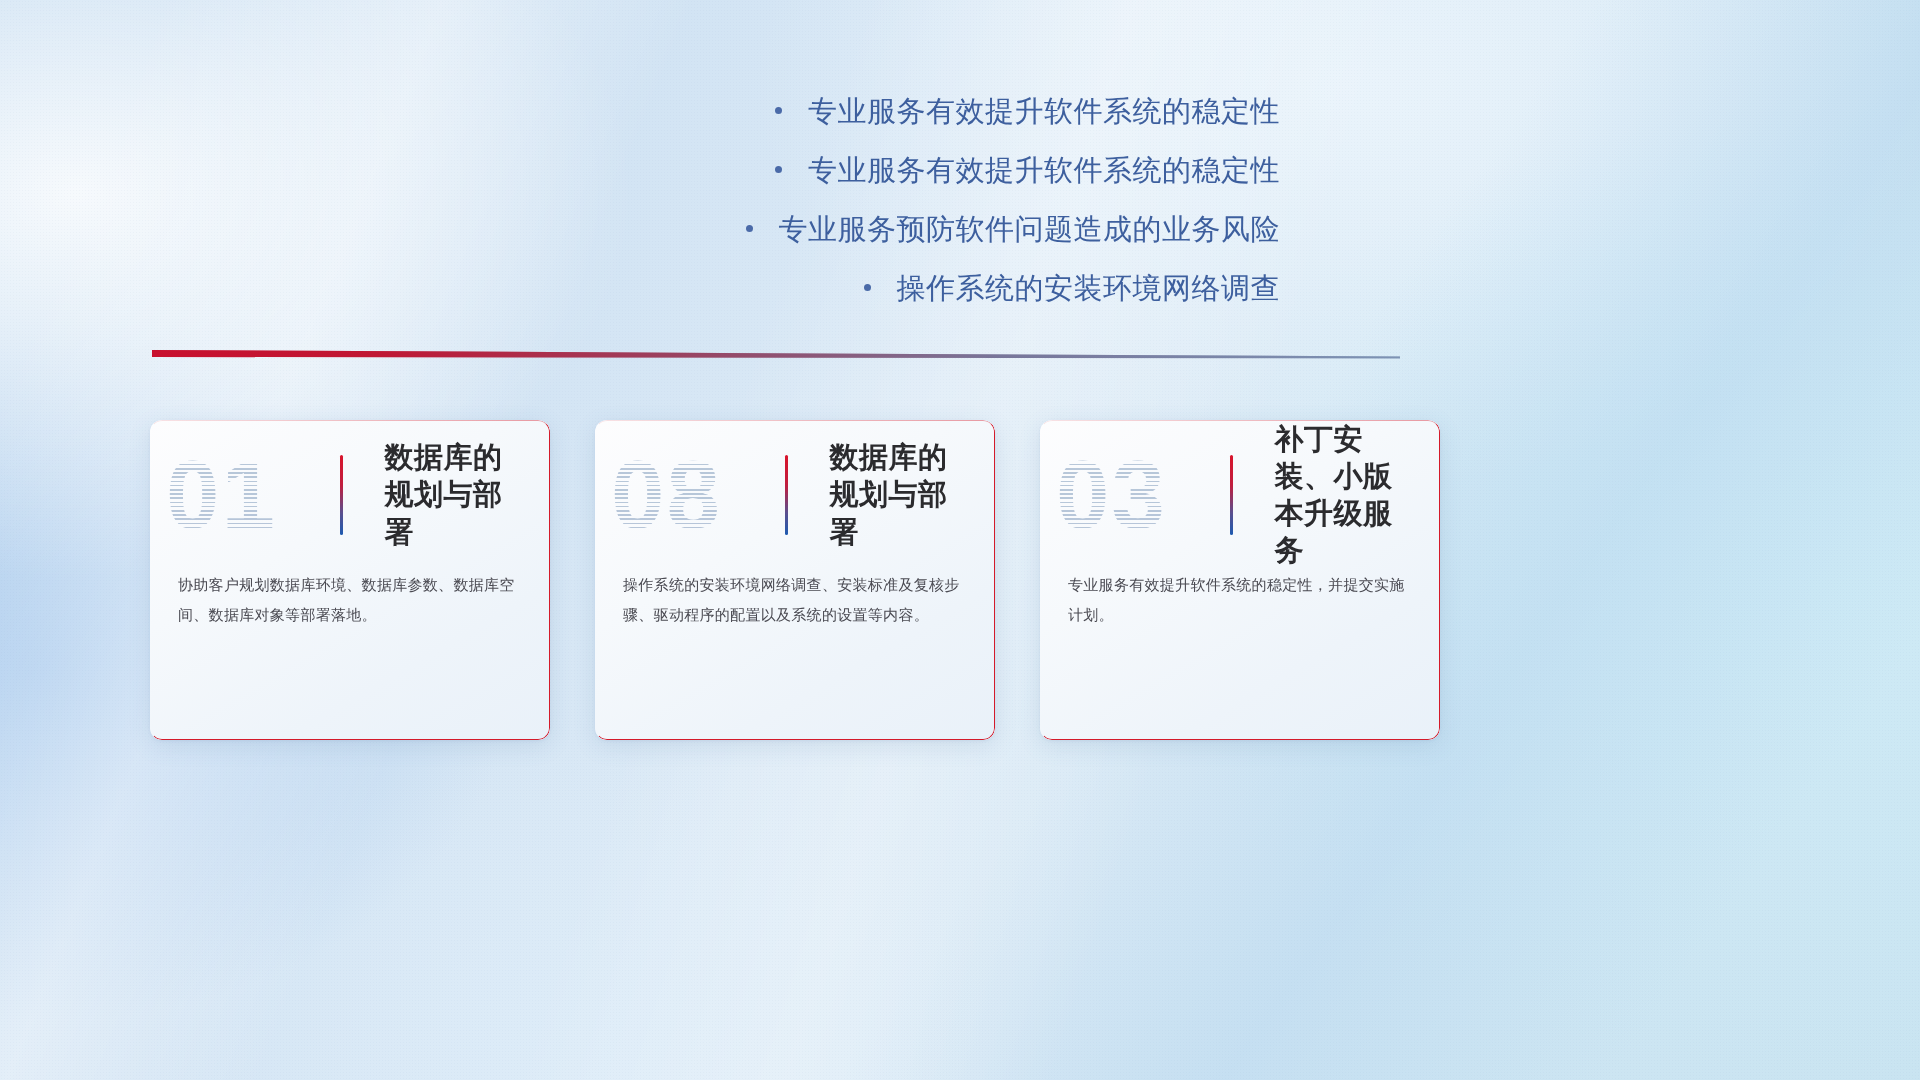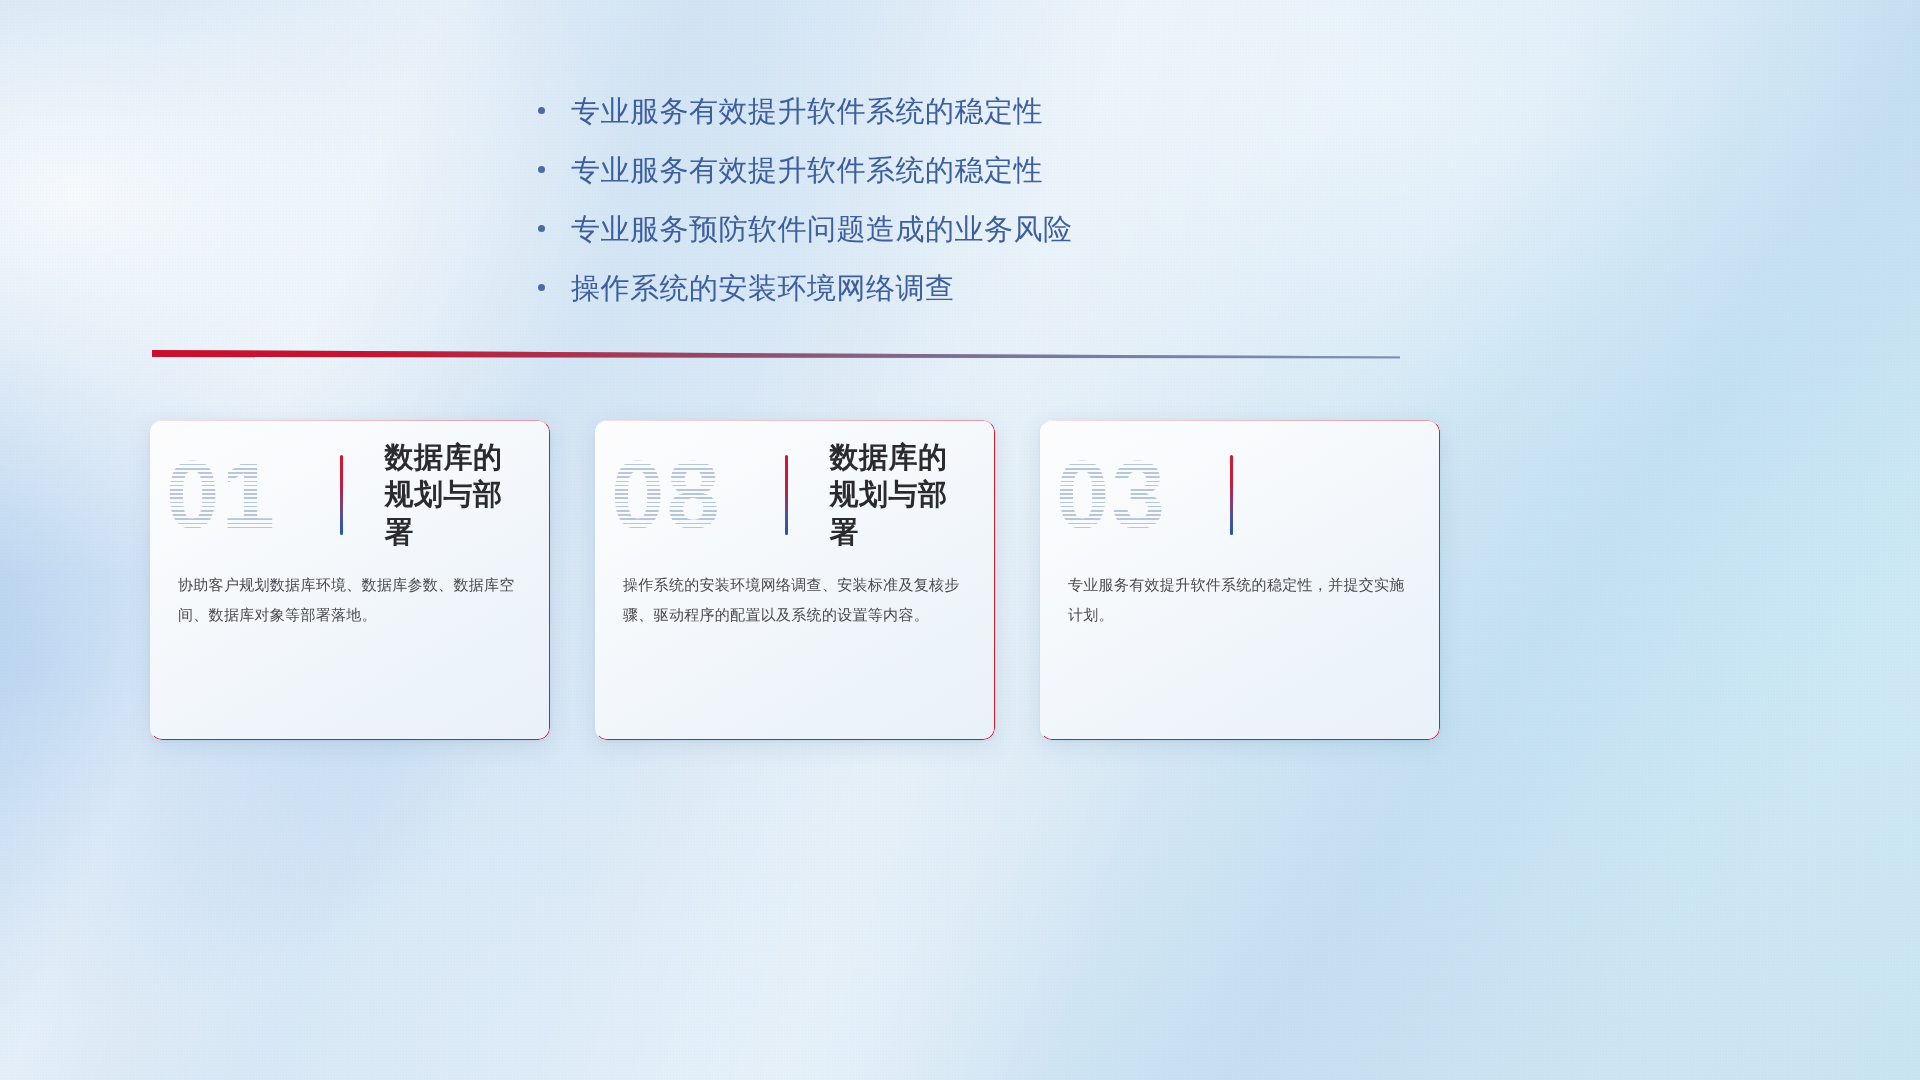--- a/index.html
+++ b/index.html
@@ -48,20 +48,21 @@
     position: absolute;
     left: 520px; top: 90px;
     width: 760px;
     z-index: 4;
   }
   .bullet-row {
     display: flex;
     align-items: flex-start;
     margin-bottom: 17px;
     padding-left: 18px;
+    justify-content: flex-end;
   }
   .bullet-dot {
     width: 7px; height: 7px;
     border-radius: 50%;
     background: #4a6aa8;
     margin-top: 17px;
     margin-right: 26px;
     flex: 0 0 auto;
   }
   .bullet-text {
@@ -236,19 +237,20 @@
         <div class="card-title">数据库的规划与部署</div>
       </div>
       <div class="card-body">操作系统的安装环境网络调查、安装标准及复核步骤、驱动程序的配置以及系统的设置等内容。</div>
     </div>
 
     <div class="card">
       <div class="card-accent"></div>
       <div class="card-top">
         <div class="ghost-num">03</div>
         <div class="vrule"></div>
+        <div class="card-title">补丁安装、小版本升级服务</div>
       </div>
       <div class="card-body">专业服务有效提升软件系统的稳定性，并提交实施计划。</div>
     </div>
 
   </div>
 
 </div>
 
 </body></html>

